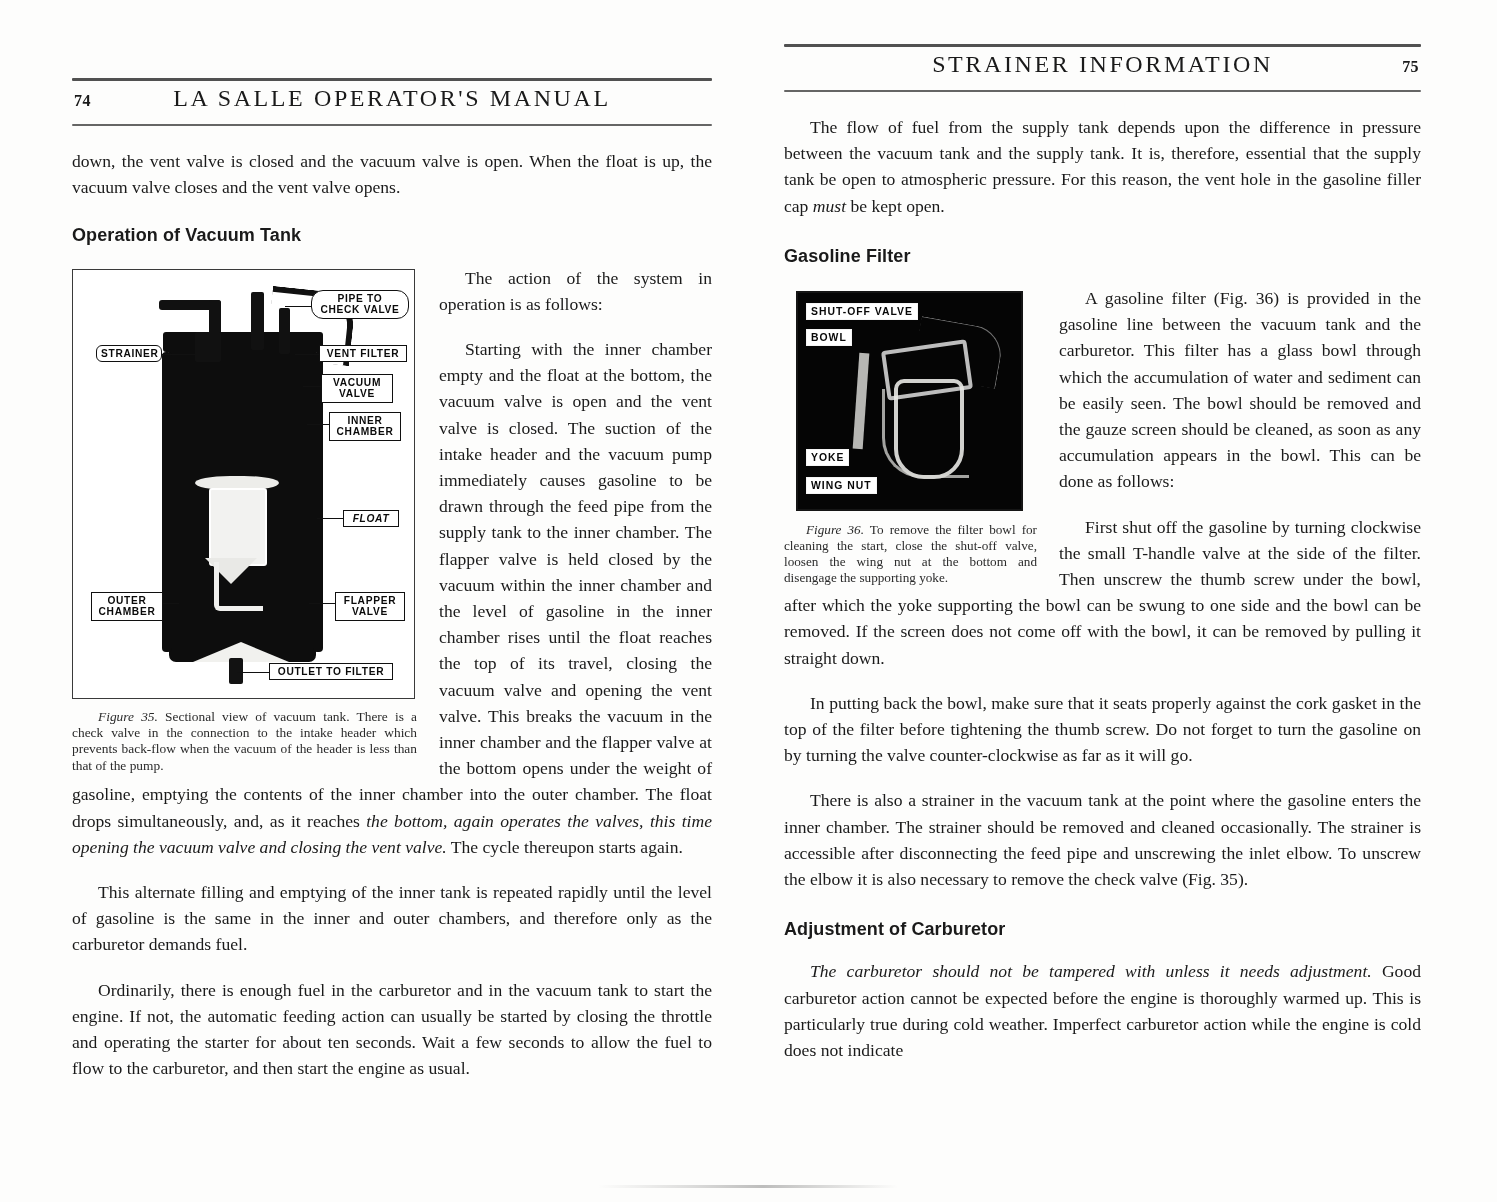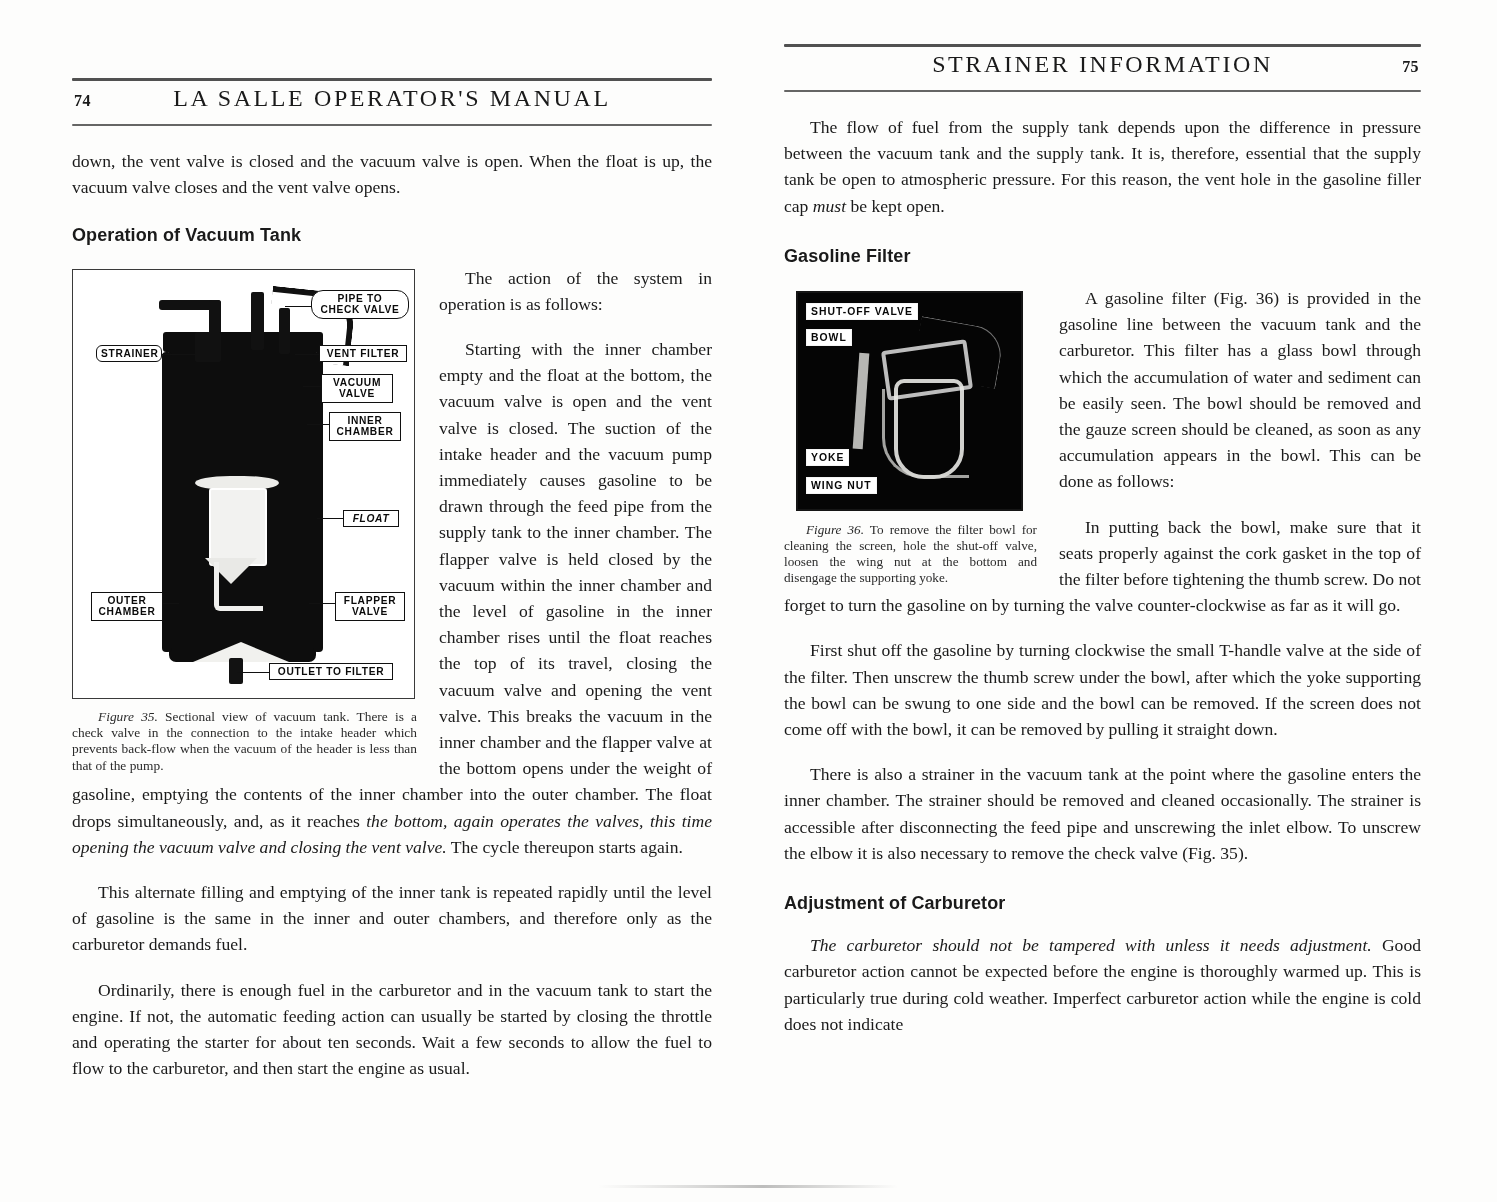--- a/index.html
+++ b/index.html
@@ -497,29 +497,29 @@
             <div class="callout-dark" style="left:8px;  top:10px;">SHUT-OFF VALVE</div>
 
             <div class="callout-dark" style="left:8px;  top:36px;">BOWL</div>
 
             <div class="callout-dark" style="left:8px;  top:156px;">YOKE</div>
 
             <div class="callout-dark" style="left:8px;  top:184px;">WING NUT</div>
           </div>
 
           <div class="fig36-caption">
-            <span class="figno">Figure 36.</span><span>  To remove the filter bowl for cleaning the screen, hole the shut-off valve, loosen the wing nut at the bottom and disengage the supporting yoke.</span>
+            <span class="figno">Figure 36.</span><span>  To remove the filter bowl for cleaning the start, close the shut-off valve, loosen the wing nut at the bottom and disengage the supporting yoke.</span>
           </div>
         </div>
 
         <p class="para">A gasoline filter (Fig. 36) is provided in the gasoline line between the vacuum tank and the carburetor.   This filter has a glass bowl through which the accumulation of water and sediment can be easily seen.   The bowl should be removed and the gauze screen should be cleaned, as soon as any accumulation appears in the bowl.   This can be done as follows:</p>
 
+        <p class="para">First shut off the gasoline by turning clockwise the small T-handle valve at the side of the filter.   Then unscrew the thumb screw under the bowl, after which the yoke supporting the bowl can be swung to one side and the bowl can be removed.   If the screen does not come off with the bowl, it can be removed by pulling it straight down.</p>
+
         <p class="para">In putting back the bowl, make sure that it seats properly against the cork gasket in the top of the filter before tightening the thumb screw.   Do not forget to turn the gasoline on by turning the valve counter-clockwise as far as it will go.</p>
-
-        <p class="para">First shut off the gasoline by turning clockwise the small T-handle valve at the side of the filter.   Then unscrew the thumb screw under the bowl, after which the yoke supporting the bowl can be swung to one side and the bowl can be removed.   If the screen does not come off with the bowl, it can be removed by pulling it straight down.</p>
 
         <div class="clearfix"></div>
 
         <p class="para">There is also a strainer in the vacuum tank at the point where the gasoline enters the inner chamber.   The strainer should be removed and cleaned occasionally.   The strainer is accessible after disconnecting the feed pipe and unscrewing the inlet elbow.   To unscrew the elbow it is also necessary to remove the check valve (Fig. 35).</p>
 
         <h3 class="subhead">Adjustment of Carburetor</h3>
 
         <p class="para"><em class="ital">The carburetor should not be tampered with unless it needs adjustment.</em><span> Good carburetor action cannot be expected before the engine is thoroughly warmed up. This is particularly true during cold weather. Imperfect carburetor action while the engine is cold does not indicate</span></p>
 
       </div>

